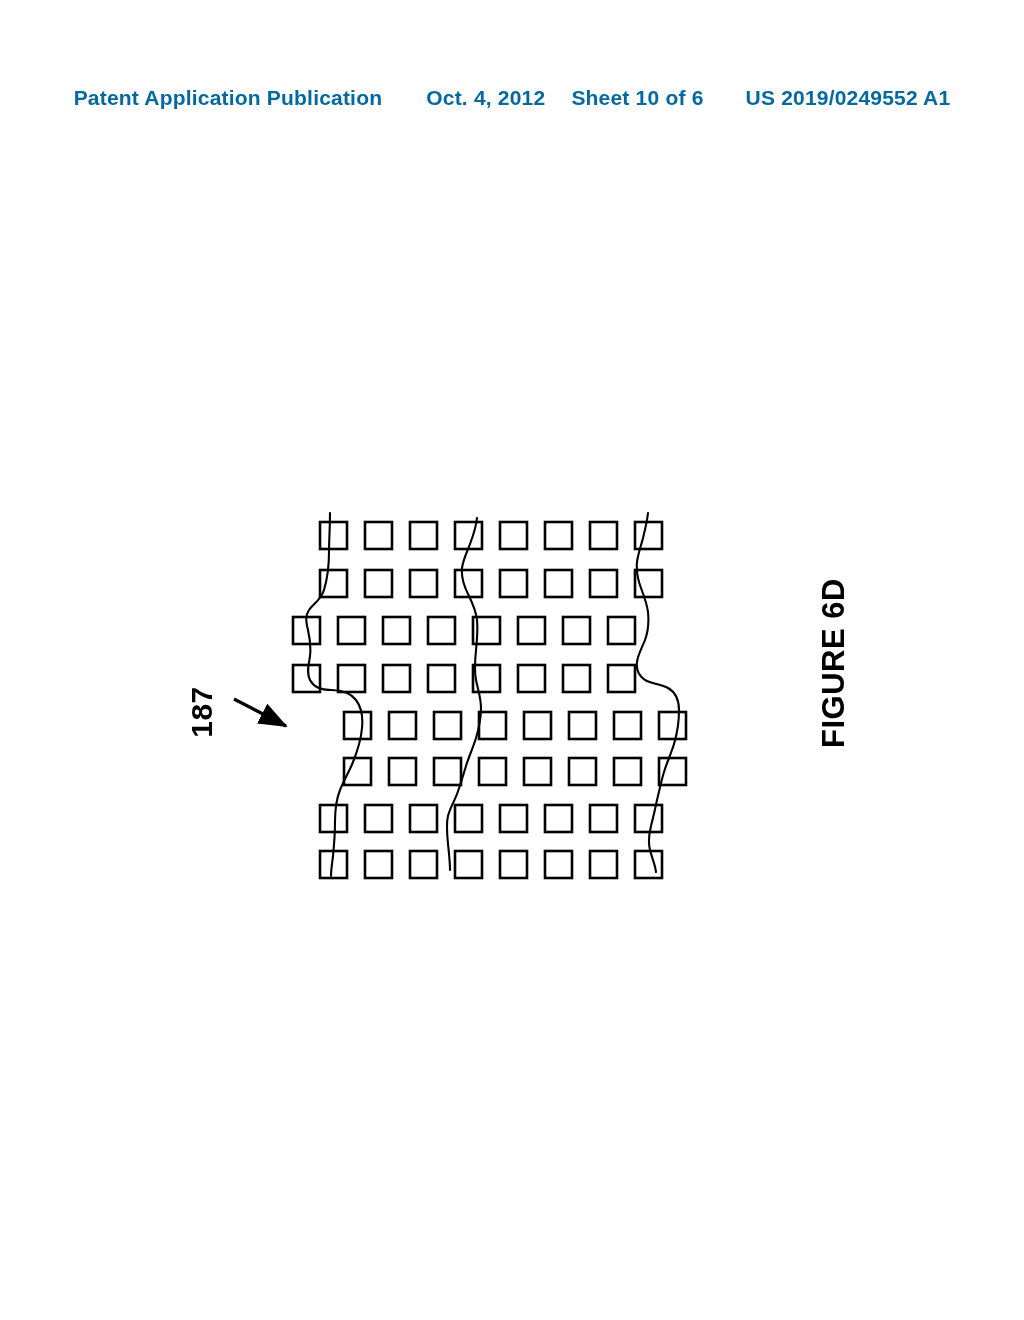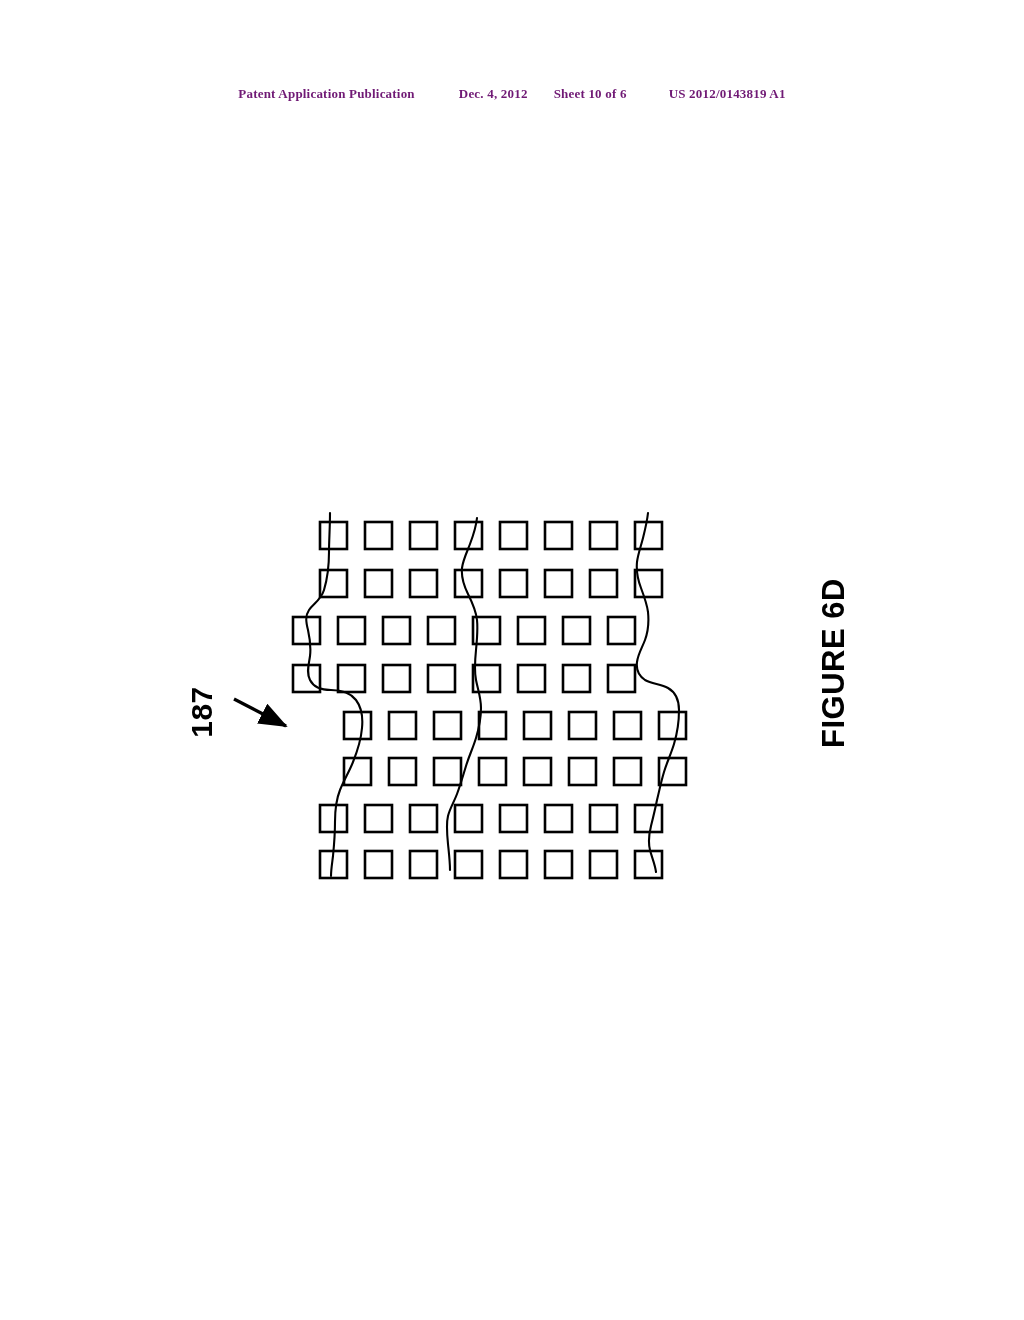--- a/index.html
+++ b/index.html
@@ -22,25 +22,25 @@
     top: 86px;
     left: 0;
     width: 1024px;
     height: 26px;
     display: flex;
     align-items: baseline;
     justify-content: center;
     white-space: nowrap;
   }
   #page-header .hdr-text {
-    font-family: Liberation Serif, serif;
+    font-family: Liberation Sans, sans-serif;
     font-weight: bold;
-    font-size: 13px;
+    font-size: 21px;
     letter-spacing: 0.2px;
-    color: #701a75;
+    color: #0369a1;
   }
   .hdr-gap-lg { display: inline-block; width: 44px; }
   .hdr-gap-md { display: inline-block; width: 26px; }
   .hdr-gap-xl { display: inline-block; width: 42px; }
 
   
   #drawing-area {
     position: absolute;
     top: 0;
     left: 0;
@@ -85,25 +85,25 @@
     letter-spacing: 0.5px;
     transform: rotate(-90deg);
   }
 </style>
 </head>
 <body>
 
 <div id="page-header">
   <span class="hdr-text">Patent Application Publication</span>
   <span class="hdr-gap-lg"></span>
-  <span class="hdr-text">Dec. 4, 2012</span>
+  <span class="hdr-text">Oct. 4, 2012</span>
   <span class="hdr-gap-md"></span>
   <span class="hdr-text">Sheet 10 of 6</span>
   <span class="hdr-gap-xl"></span>
-  <span class="hdr-text">US 2012/0143819 A1</span>
+  <span class="hdr-text">US 2019/0249552 A1</span>
 </div>
 
 <div id="drawing-area">
 
   <svg id="figure-svg" width="1024" height="1320" viewBox="0 0 1024 1320">
 
     <g id="aperture-array" fill="none" stroke="#000000" stroke-width="2.6">
 
       <g>
         <rect x="320" y="522" width="27" height="27"></rect>

